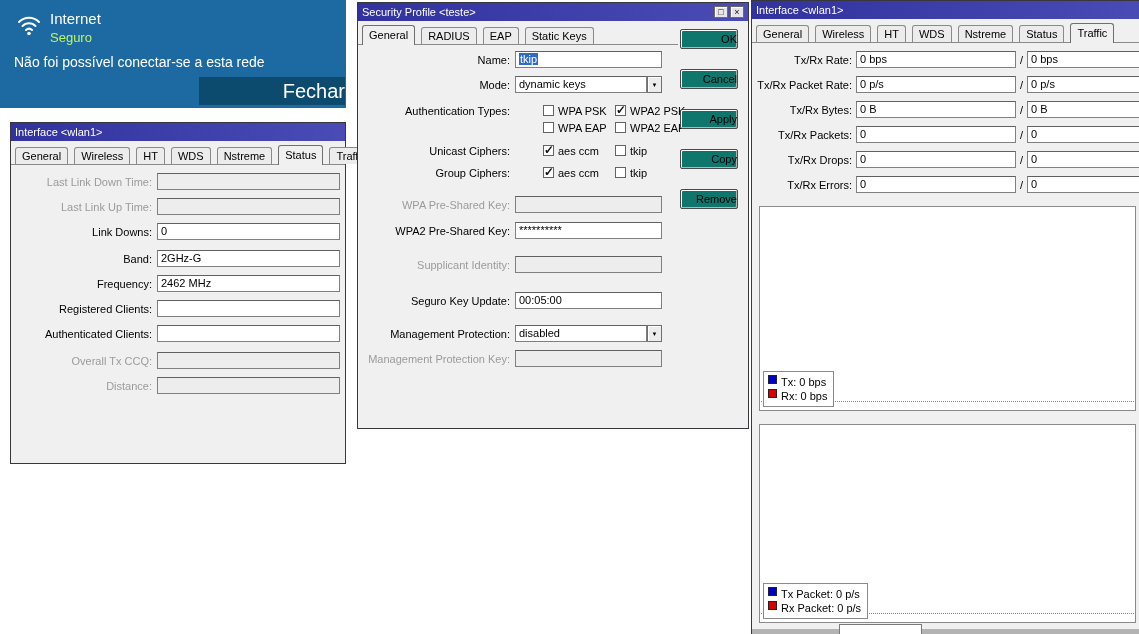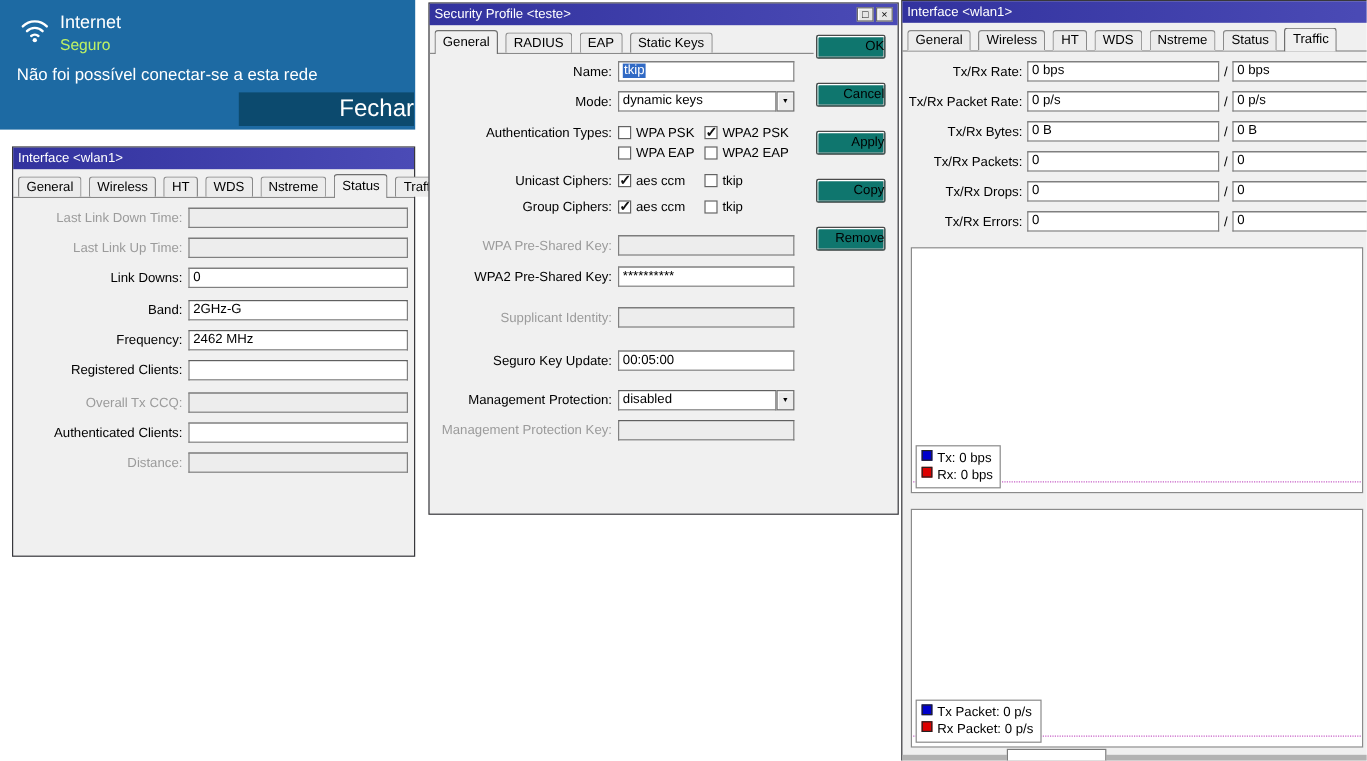--- a/index.html
+++ b/index.html
@@ -56,21 +56,21 @@
   .w147 { width:147px; flex:none; } .w132 { width:132px; flex:none; }
   .combo-btn { width:15px; height:17px; background:#ececec; border:1px solid #6f6f6f; box-shadow:inset 1px 1px 0 #fff;
                font-size:6px; display:flex; align-items:center; justify-content:center; cursor:pointer; }
   .cbitem { display:inline-flex; align-items:center; width:72px; cursor:pointer; }
   .cb { width:11px; height:11px; background:#fff; border:1px solid #636363; margin-right:4px; position:relative; flex:none; }
   .cb.checked::after { content:"✓"; position:absolute; left:0; top:-3px; font-size:12px; font-weight:bold; color:#111; }
   .sel { background:#316ac5; color:#fff; padding:0 1px; }
   .btn { width:58px; height:20px; margin-bottom:20px; background:#0f766e; border:1px solid #4a4a4a; border-radius:2px;
          box-shadow:inset 1px 1px 0 #fff, inset -1px -1px 0 #b4b4b4; text-align:right; line-height:18px; cursor:pointer; }
   .btn.mt { margin-top:10px; }
-  .h15 { height:15px; }
+  .h15 { height:15px;gap:28px; }
   .mb2{margin-bottom:2px;} .mb7{margin-bottom:7px;} .mb9{margin-bottom:9px;} .mb10{margin-bottom:10px;}
   .mb16{margin-bottom:16px;} .mb17{margin-bottom:17px;} .mb19{margin-bottom:19px;}
 
   
   .traffic-win { left:751px; top:0; width:398px; height:640px; }
   .tw-form { padding:8px 4px 0 4px; }
   .trow { display:flex; align-items:center; margin-bottom:8px; }
   .tlbl { width:100px; text-align:right; padding-right:4px; flex:none; }
   .tf1 { width:160px; flex:none; }
   .tsep { padding:0 4px; }
@@ -143,27 +143,27 @@
         <div class="field">2GHz-G</div>
       </div>
       <div class="frow">
         <div class="lbl">Frequency:</div>
         <div class="field">2462 MHz</div>
       </div>
       <div class="frow">
         <div class="lbl">Registered Clients:</div>
         <div class="field"></div>
       </div>
+      <div class="frow">
+        <div class="lbl">Authenticated Clients:</div>
+        <div class="field"></div>
+      </div>
       <div class="frow mt10">
         <div class="lbl disabled">Overall Tx CCQ:</div>
         <div class="field disabled"></div>
-      </div>
-      <div class="frow">
-        <div class="lbl">Authenticated Clients:</div>
-        <div class="field"></div>
       </div>
       <div class="frow">
         <div class="lbl disabled">Distance:</div>
         <div class="field disabled"></div>
       </div>
     </div>
   </div>
 
   <div class="window sec-win">
     <div class="titlebar">

